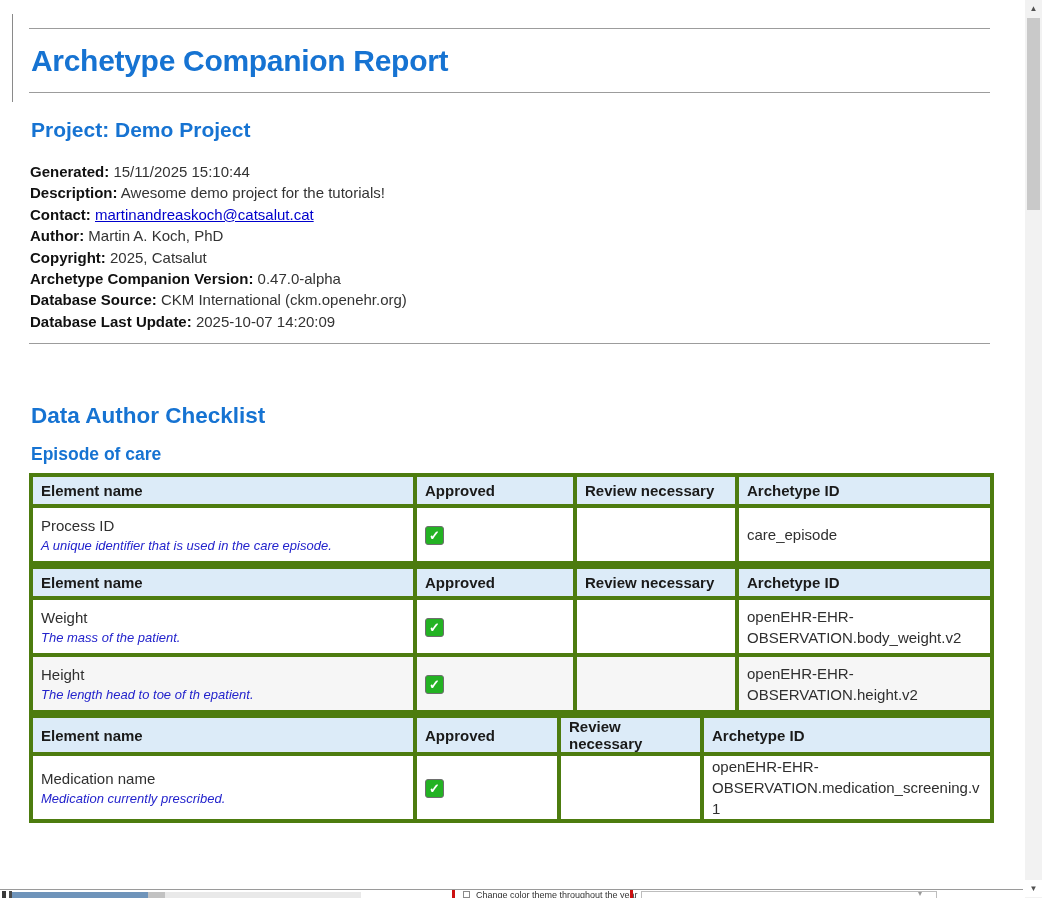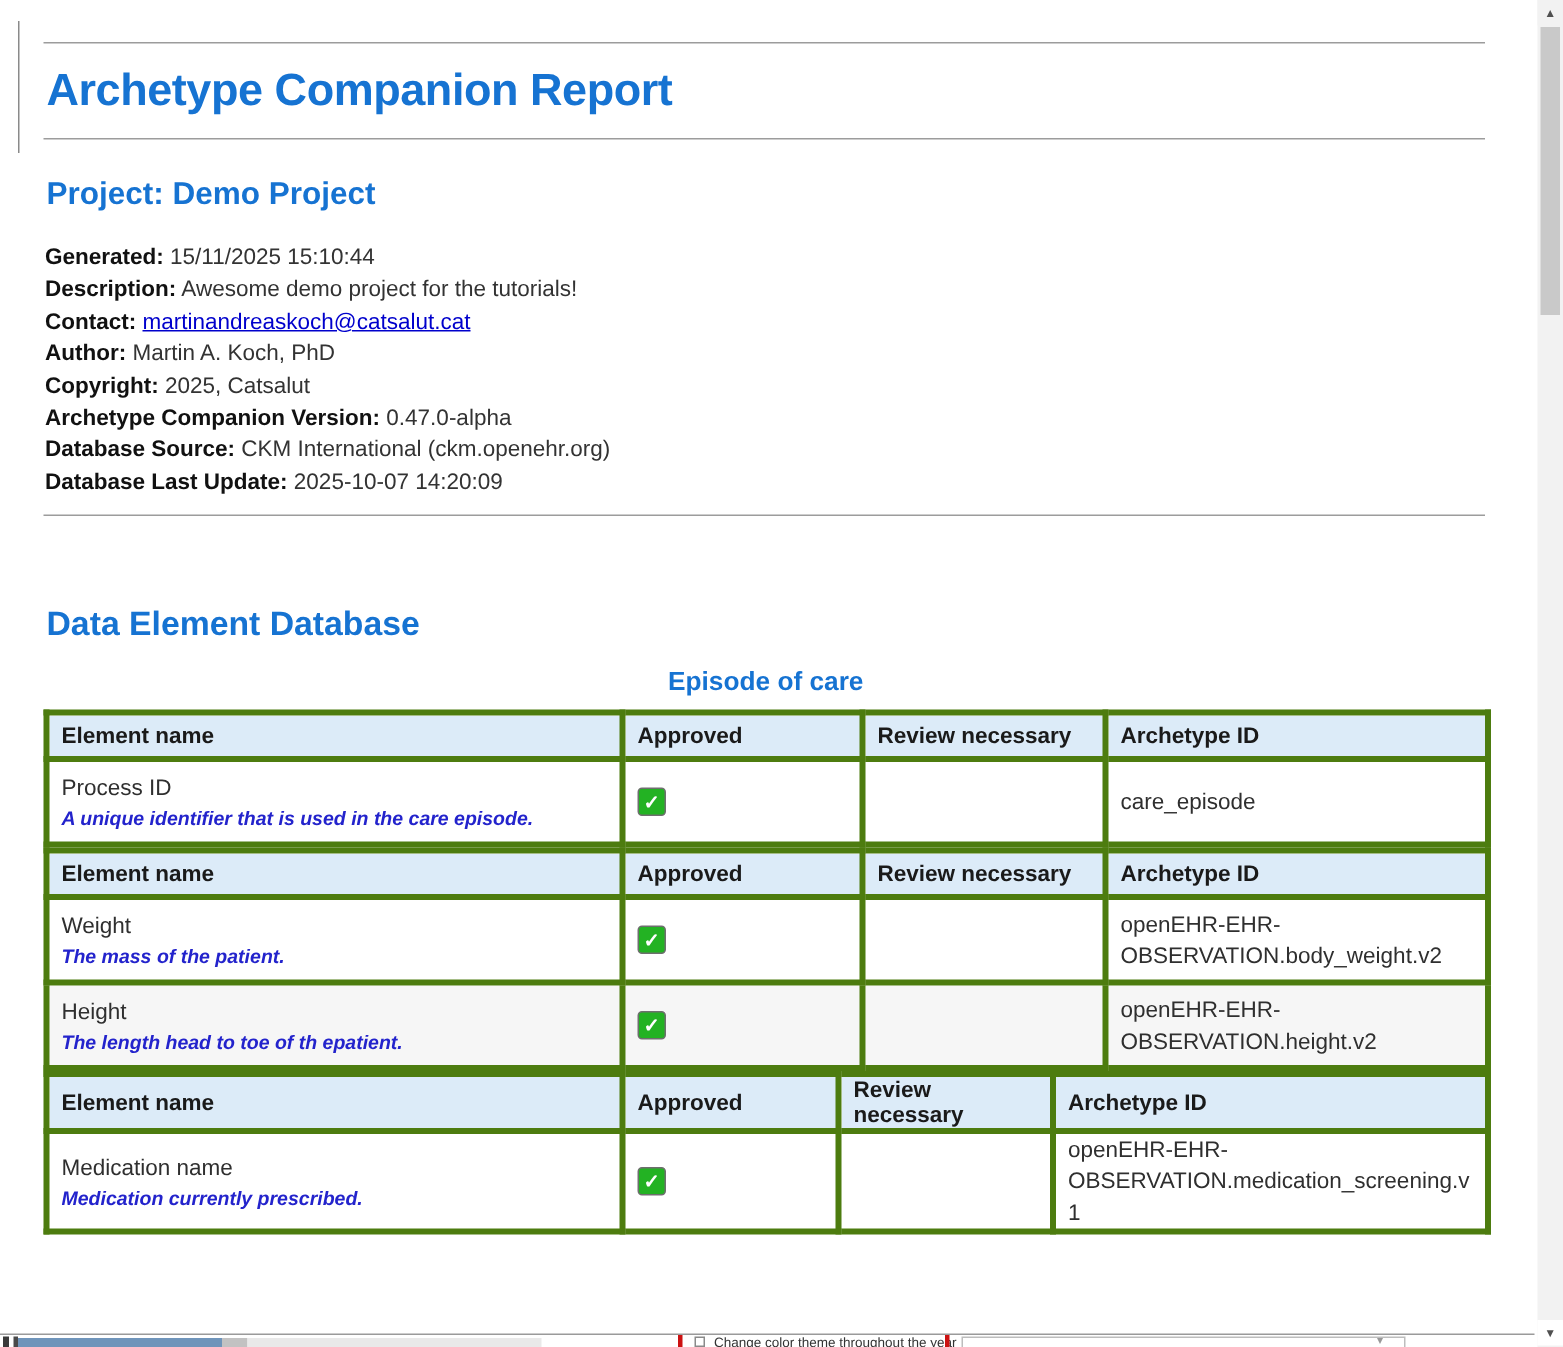--- a/index.html
+++ b/index.html
@@ -25,40 +25,40 @@
   }
   .metadata{margin:18px 0 0 1px;font-size:15px;line-height:21.4px;color:#333;}
   .meta-line b{color:#111;}
   a.contact-link{color:#0000cc;text-decoration:underline;}
   h2.checklist-heading{
     color:#1673d2;font-size:22.5px;font-weight:bold;
     margin:58px 0 0 2px;line-height:28px;
   }
   .cl-section h3{
     color:#1673d2;font-size:17.5px;font-weight:bold;
-    margin:8px 0 8px 2px;line-height:22px;text-align:center;
+    margin:8px 0 8px 2px;line-height:22px;
   }
   .cl-section:first-child h3{margin-top:13px;}
   table.cl-table{
     border-collapse:collapse;table-layout:fixed;width:961px;
     font-size:15px;color:#2f2f2f;
   }
   .cl-table th,.cl-table td{
     border:4px solid #4d7c0f;text-align:left;vertical-align:middle;
     padding:0 8px;overflow:hidden;
   }
   .cl-table thead th{background:#dcebf8;font-weight:bold;height:27px;color:#1a1a1a;}
   .cl-table tbody td{height:53px;}
   .cl-table tbody tr:nth-child(even) td{background:#f6f6f6;}
   .cl-wide  col.c1{width:384px}.cl-wide  col.c2{width:160px}
   .cl-wide  col.c3{width:162px}.cl-wide  col.c4{width:255px}
   .cl-narrow col.c1{width:384px}.cl-narrow col.c2{width:144px}
   .cl-narrow col.c3{width:143px}.cl-narrow col.c4{width:290px}
   .el-name{font-size:15px;color:#2f2f2f;line-height:19px;}
-  .el-desc{font-size:13px;font-style:italic;color:#2323cc;line-height:17px;margin-top:2px;font-weight:bold;}
+  .el-desc{font-size:13px;font-style:italic;color:#2323cc;line-height:17px;margin-top:2px;}
   .cell-archetype{line-height:21px;overflow-wrap:break-word;}
   
   .chk{
     display:inline-block;width:17px;height:17px;border:1px solid #6e6e6e;
     border-radius:3px;background:#23b223;text-align:center;vertical-align:middle;
   }
   .chk-glyph{
     display:block;color:#ffffff;font-size:13px;font-weight:bold;line-height:17px;
   }
   
@@ -104,21 +104,21 @@
       <div class="meta-line"><b>Generated:</b> <span>15/11/2025 15:10:44</span></div>
       <div class="meta-line"><b>Description:</b> <span>Awesome demo project for the tutorials!</span></div>
       <div class="meta-line"><b>Contact:</b> <a href="#" class="contact-link">martinandreaskoch@catsalut.cat</a></div>
       <div class="meta-line"><b>Author:</b> <span>Martin A. Koch, PhD</span></div>
       <div class="meta-line"><b>Copyright:</b> <span>2025, Catsalut</span></div>
       <div class="meta-line"><b>Archetype Companion Version:</b> <span>0.47.0-alpha</span></div>
       <div class="meta-line"><b>Database Source:</b> <span>CKM International (ckm.openehr.org)</span></div>
       <div class="meta-line"><b>Database Last Update:</b> <span>2025-10-07 14:20:09</span></div>
     </div>
   <hr class="rule r3">
-  <h2 class="checklist-heading">Data Element Database</h2>
+  <h2 class="checklist-heading">Data Author Checklist</h2>
   <div id="sections">
   <section class="cl-section">
     <h3>Episode of care</h3>
     <table class="cl-table cl-wide">
       <colgroup>
             <col class="c1">
             <col class="c2">
             <col class="c3">
             <col class="c4">
           </colgroup>

